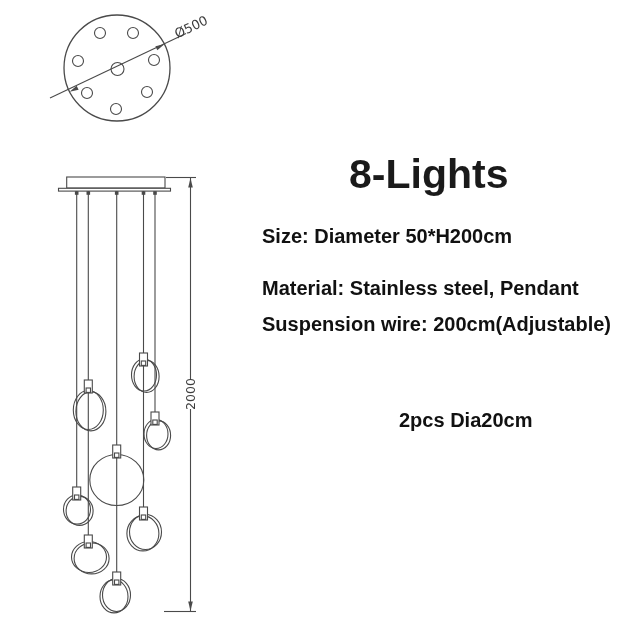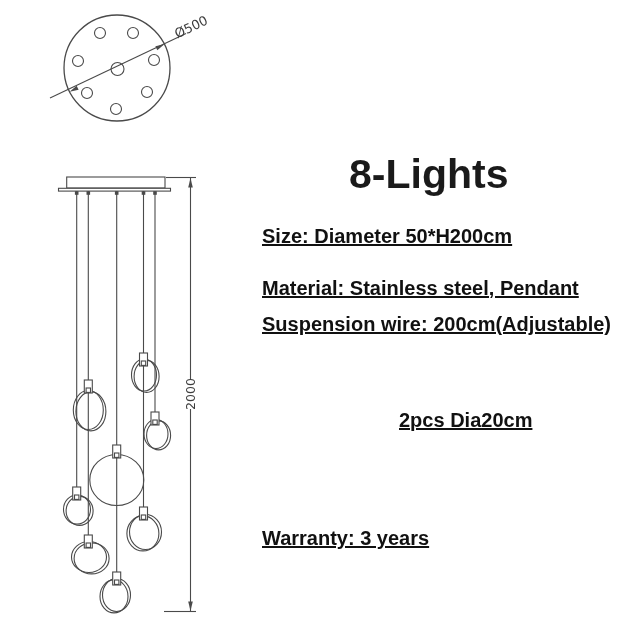--- a/index.html
+++ b/index.html
@@ -12,21 +12,21 @@
   }
   .drawing{position:absolute;left:0;top:0;}
   .product-title{
     position:absolute;left:349px;top:123px;
     font-size:41px;font-weight:bold;color:#1a1a1a;
     letter-spacing:0px;white-space:nowrap;margin-top:28px;
   }
   .spec{
     position:absolute;left:262px;
     font-size:20px;font-weight:bold;color:#111111;
-    white-space:nowrap;line-height:24px;text-decoration:underline;
+    white-space:nowrap;line-height:24px;
   }
   .spec.indent{left:399px;}
   svg text{font-family:"DejaVu Sans", sans-serif;}
 </style>
 </head>
 <body>
 
 <div class="stage">
 
   <svg class="drawing" width="230" height="640" viewBox="0 0 230 640" fill="none" stroke="#4a4a4a" stroke-width="1.1">
@@ -141,15 +141,14 @@
 
   <div class="spec" style="top:276px">Material: Stainless steel, Pendant</div>
 
   <div class="spec" style="top:312px">Suspension wire: 200cm(Adjustable)</div>
 
 
   <div class="spec indent" style="top:408px">2pcs Dia20cm</div>
 
 
 
-  <div class="spec" style="top:526px">Warranty: 3 years</div>
 
 </div>
 
 </body></html>

